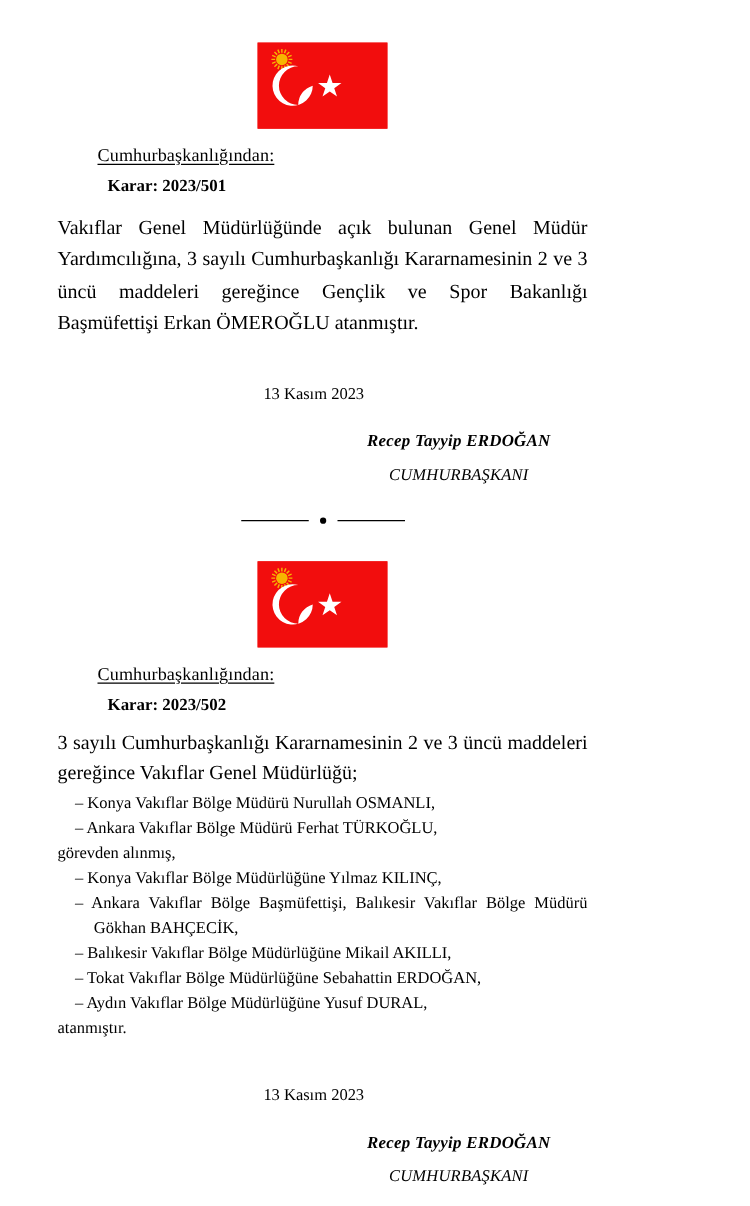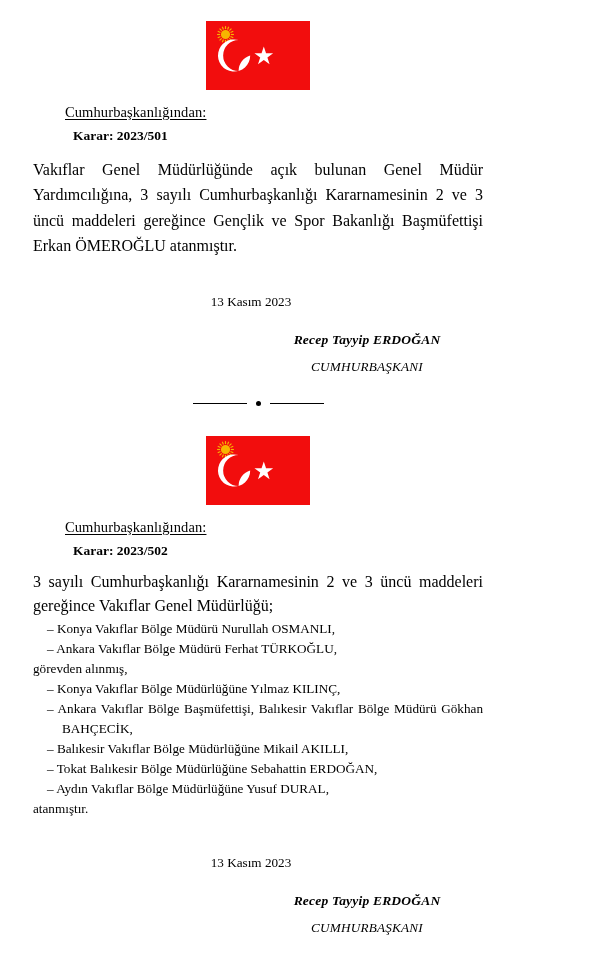--- a/index.html
+++ b/index.html
@@ -12,21 +12,21 @@
     height: 965px;
     font-family: "Liberation Serif", "DejaVu Serif", serif;
     color: #000000;
     position: relative;
     overflow: hidden;
   }
   .page {
     width: 516px;
     height: 965px;
     box-sizing: border-box;
-    padding: 3px;
+    padding: 16px;
     position: relative;
   }
 
   
   .flag-wrap {
     display: flex;
     justify-content: center;
   }
   .flag {
     width: 104px;
@@ -236,21 +236,21 @@
     <ul class="list">
       <li>– Konya Vakıflar Bölge Müdürü Nurullah OSMANLI,</li>
       <li>– Ankara Vakıflar Bölge Müdürü Ferhat TÜRKOĞLU,</li>
     </ul>
     <div class="plain-line">görevden alınmış,</div>
 
     <ul class="list">
       <li>– Konya Vakıflar Bölge Müdürlüğüne Yılmaz KILINÇ,</li>
       <li>– Ankara Vakıflar Bölge Başmüfettişi, Balıkesir Vakıflar Bölge Müdürü Gökhan BAHÇECİK,</li>
       <li>– Balıkesir Vakıflar Bölge Müdürlüğüne Mikail AKILLI,</li>
-      <li>– Tokat Balıkesir Bölge Müdürlüğüne Sebahattin ERDOĞAN,</li>
+      <li>– Tokat Vakıflar Bölge Müdürlüğüne Sebahattin ERDOĞAN,</li>
       <li>– Aydın Vakıflar Bölge Müdürlüğüne Yusuf DURAL,</li>
     </ul>
     <div class="plain-line">atanmıştır.</div>
 
     <div class="date-line">13 Kasım 2023</div>
 
     <div class="sign">
       <div class="name">Recep Tayyip ERDOĞAN</div>
       <div class="title">CUMHURBAŞKANI</div>
     </div>

